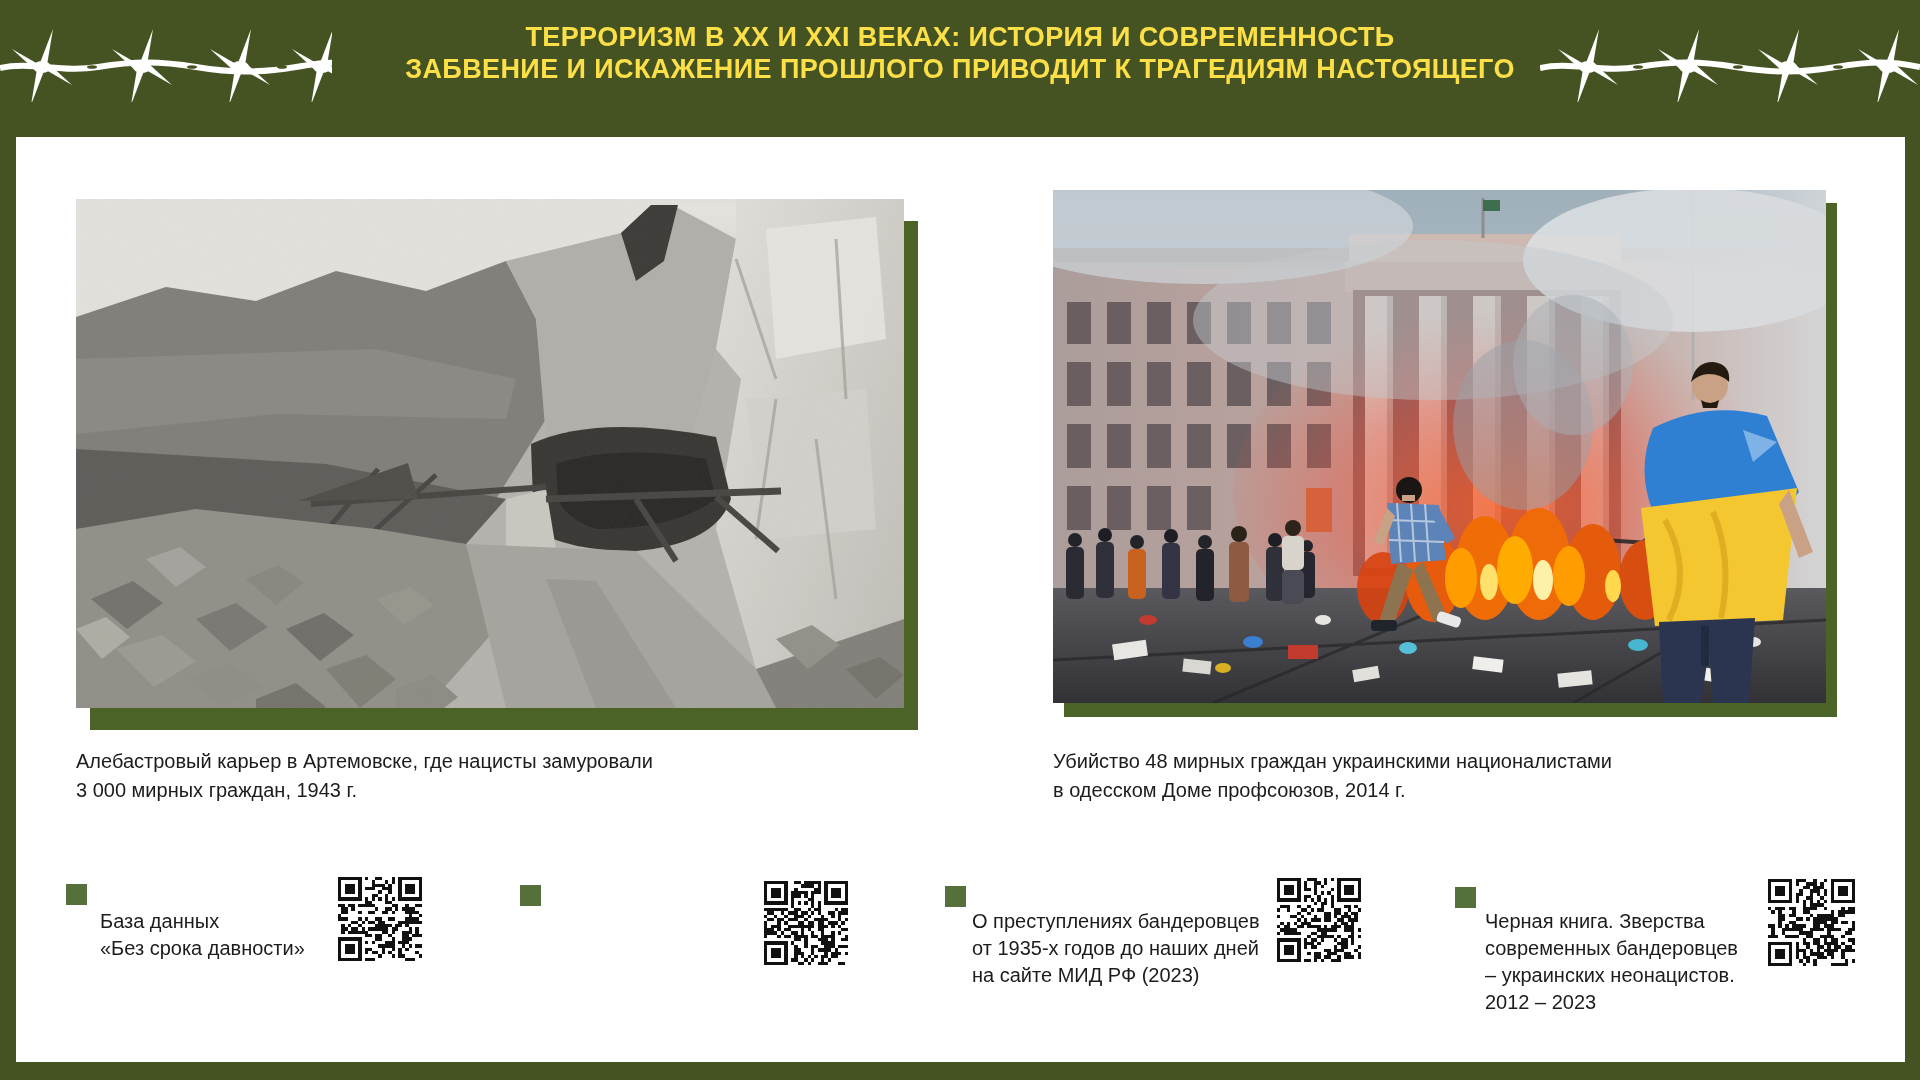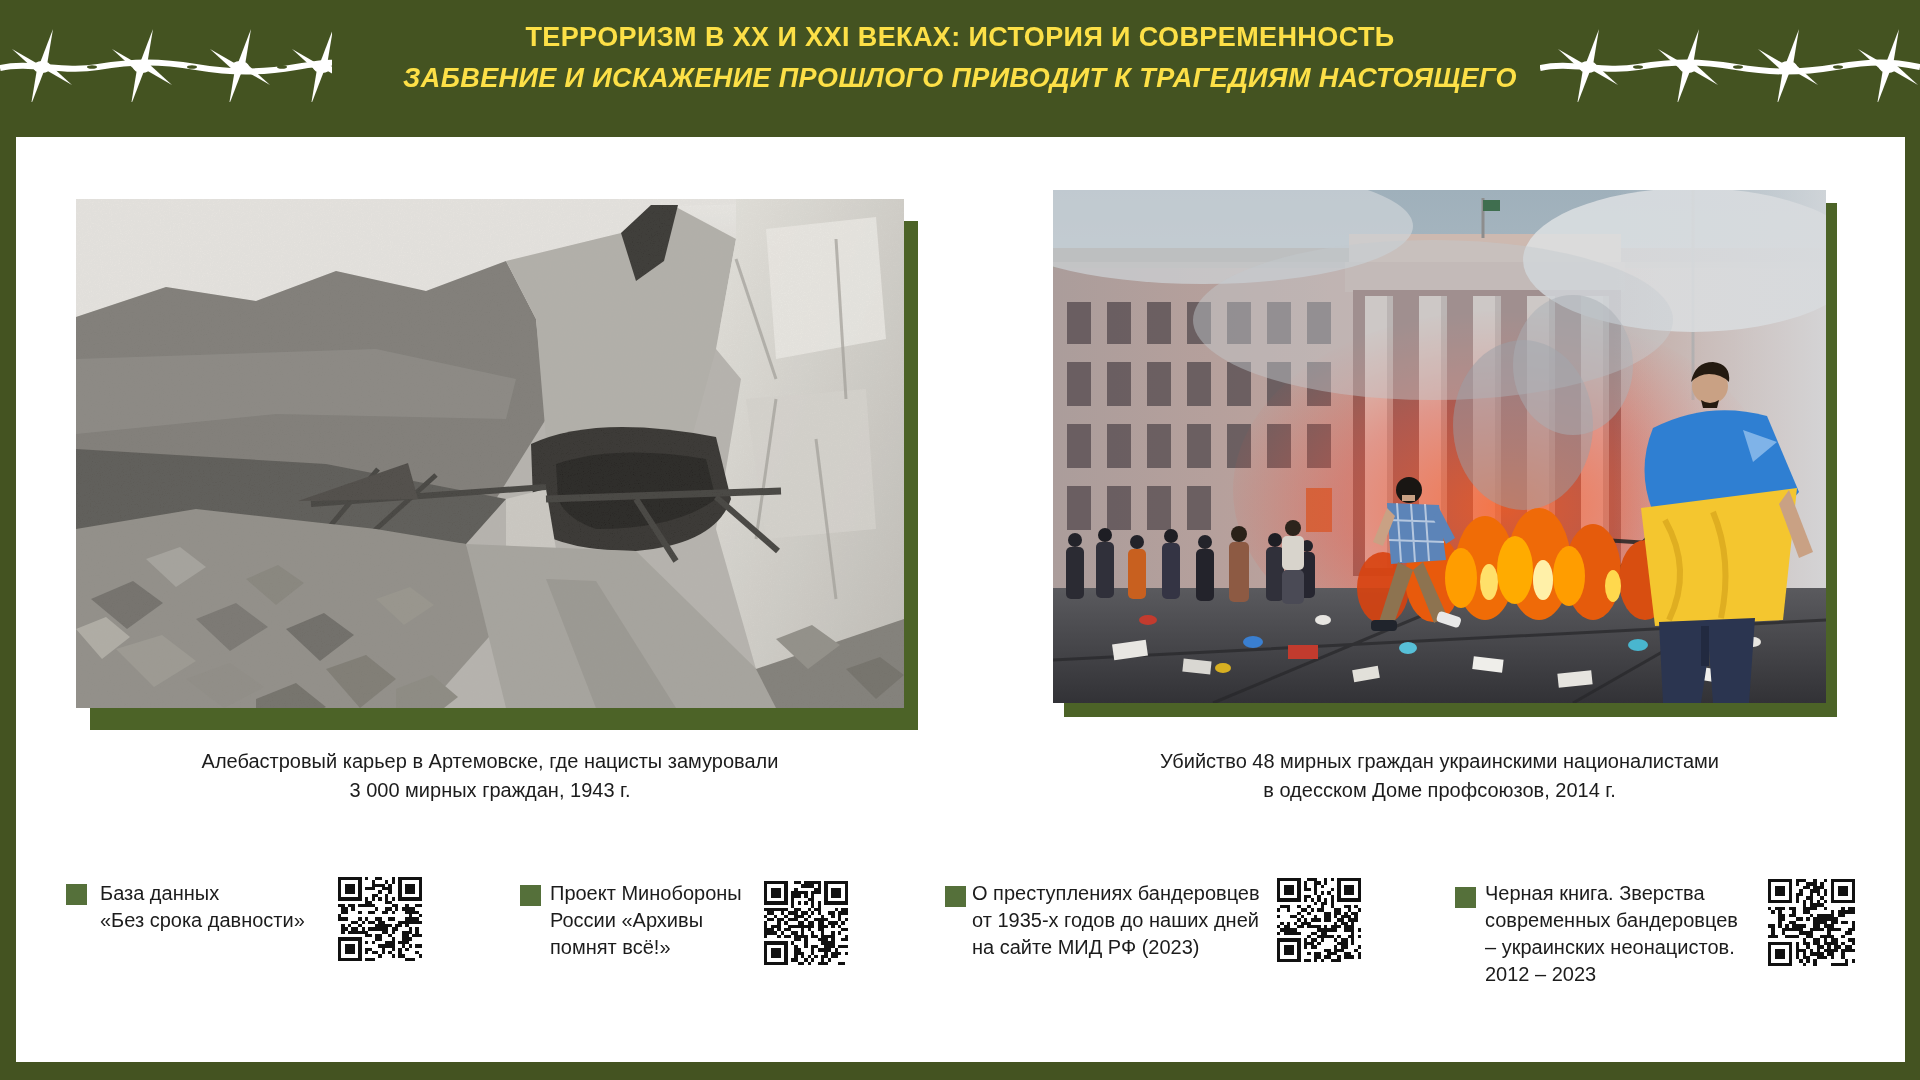--- a/index.html
+++ b/index.html
@@ -8,45 +8,46 @@
     background:#445321;
     font-family:"Liberation Sans","DejaVu Sans",sans-serif;
   }
   
   .title{
     position:absolute;left:0;width:1920px;text-align:center;
     color:#fde047;font-weight:700;font-size:27px;letter-spacing:.4px;
     white-space:nowrap;
   }
   .title.l1{top:22px;}
-  .title.l2{top:63px;font-style:italic;}
+  .title.l2{top:54px;}
   .wire{position:absolute;top:26px;height:76px;}
   .wire-left{left:0;width:332px;}
   .wire-right{left:1540px;width:380px;}
   
   .panel{position:absolute;left:16px;top:137px;width:1889px;height:925px;background:#ffffff;}
   
   .shadow{position:absolute;background:#4c6327;}
   .shadow-left{left:90px;top:221px;width:828px;height:509px;}
   .shadow-right{left:1064px;top:203px;width:773px;height:514px;}
   .photo{position:absolute;margin:0;padding:0;overflow:hidden;background:#cccccc;}
   .photo-left{left:76px;top:199px;width:828px;height:509px;}
   .photo-right{left:1053px;top:190px;width:773px;height:513px;}
   .photo svg{display:block;width:100%;height:100%;}
   .caption{
-    position:absolute;text-align:center;color:#1c1c1c;
+    position:absolute;text-align:left;color:#1c1c1c;
     font-size:20px;line-height:29px;white-space:pre-line;
   }
   .caption-left{left:76px;top:747px;width:828px;}
   .caption-right{left:1053px;top:747px;width:773px;}
   
   .bullet{position:absolute;width:21px;height:21px;background:#55703a;}
   .res-label{
     position:absolute;color:#1c1c1c;font-size:20px;line-height:27px;
     white-space:pre-line;
+    margin-top:28px;
   }
   .qr{position:absolute;width:84px;height:84px;}
   .qr svg{display:block;width:100%;height:100%;}
   .b1{left:66px;top:884px;} .t1{left:100px;top:880px;width:235px;} .q1{left:338px;top:877px;}
   .b2{left:520px;top:885px;} .t2{left:550px;top:880px;width:210px;} .q2{left:764px;top:881px;}
   .b3{left:945px;top:886px;} .t3{left:972px;top:880px;width:300px;} .q3{left:1277px;top:878px;}
   .b4{left:1455px;top:887px;} .t4{left:1485px;top:880px;width:280px;} .q4{left:1768px;top:879px;width:87px;height:87px;}
 </style>
 </head>
 <body>
@@ -647,23 +648,20 @@
         <rect x="8" y="24" width="1" height="1" fill="#111111"></rect>
         <rect x="9" y="24" width="1" height="1" fill="#111111"></rect>
         <rect x="10" y="24" width="1" height="1" fill="#111111"></rect>
         <rect x="20" y="24" width="1" height="1" fill="#111111"></rect>
         <rect x="21" y="24" width="1" height="1" fill="#111111"></rect>
         <rect x="22" y="24" width="1" height="1" fill="#111111"></rect>
       </svg>
     </div>
 
   <span class="bullet b2"></span>
-  <div class="res-label t2">Проект Минобороны
-России «Архивы
-помнят всё!»</div>
   <div class="qr q2">
       <svg viewBox="0 0 25 25" shape-rendering="crispEdges" xmlns="http://www.w3.org/2000/svg">
         <rect width="25" height="25" fill="#ffffff"></rect>
         <rect x="0" y="0" width="1" height="1" fill="#111111"></rect>
         <rect x="1" y="0" width="1" height="1" fill="#111111"></rect>
         <rect x="2" y="0" width="1" height="1" fill="#111111"></rect>
         <rect x="3" y="0" width="1" height="1" fill="#111111"></rect>
         <rect x="4" y="0" width="1" height="1" fill="#111111"></rect>
         <rect x="5" y="0" width="1" height="1" fill="#111111"></rect>
         <rect x="6" y="0" width="1" height="1" fill="#111111"></rect>

